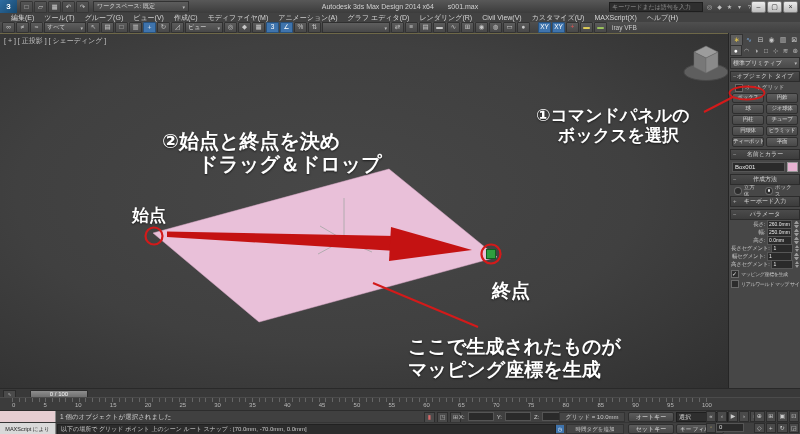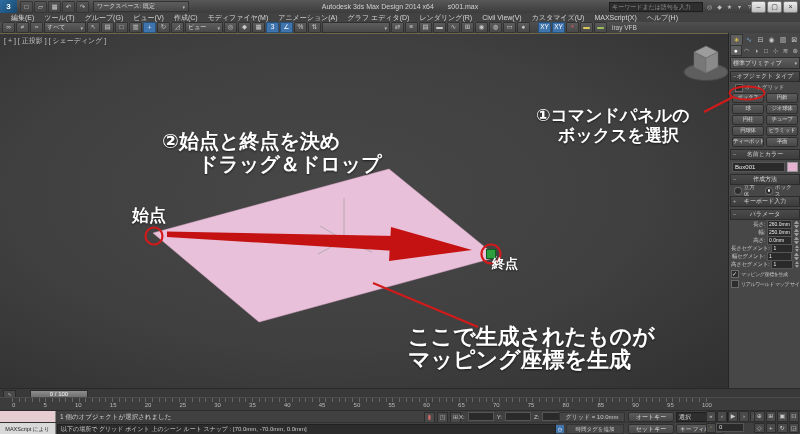--- a/index.html
+++ b/index.html
@@ -157,22 +157,22 @@
 
   
   .overlay{position:absolute;left:0;top:0;width:800px;height:434px;z-index:40;pointer-events:none;}
   .anno{position:absolute;color:#fff;font-weight:bold;z-index:45;line-height:1.15;
     text-shadow:0 1px 2px rgba(0,0,0,.6);pointer-events:none;white-space:nowrap;}
   #anno2{left:162px;top:130px;font-size:20px;}
   #anno2 .l2{padding-left:36px;}
   #anno1{left:536px;top:106px;font-size:17px;}
   #anno1 .l2{padding-left:22px;}
   #annoStart{left:132px;top:206px;font-size:17px;}
-  #annoEnd{left:492px;top:257px;font-size:13px;}
-  #anno3{left:408px;top:325px;font-size:22px;line-height:23px;}
+  #annoEnd{left:492px;top:280px;font-size:19px;}
+  #anno3{left:408px;top:335px;font-size:19px;line-height:23px;}
 </style>
 </head>
 <body>
 
 <div id="app" data-name="3ds-max-window">
 
   <div class="titlebar" data-name="title-bar">
     <div class="logo" data-name="app-logo-icon">3</div>
     <div class="qat" data-name="quick-access-toolbar">
 

